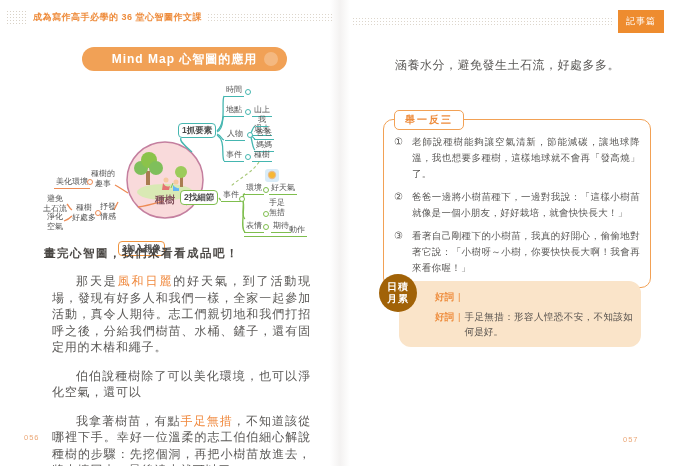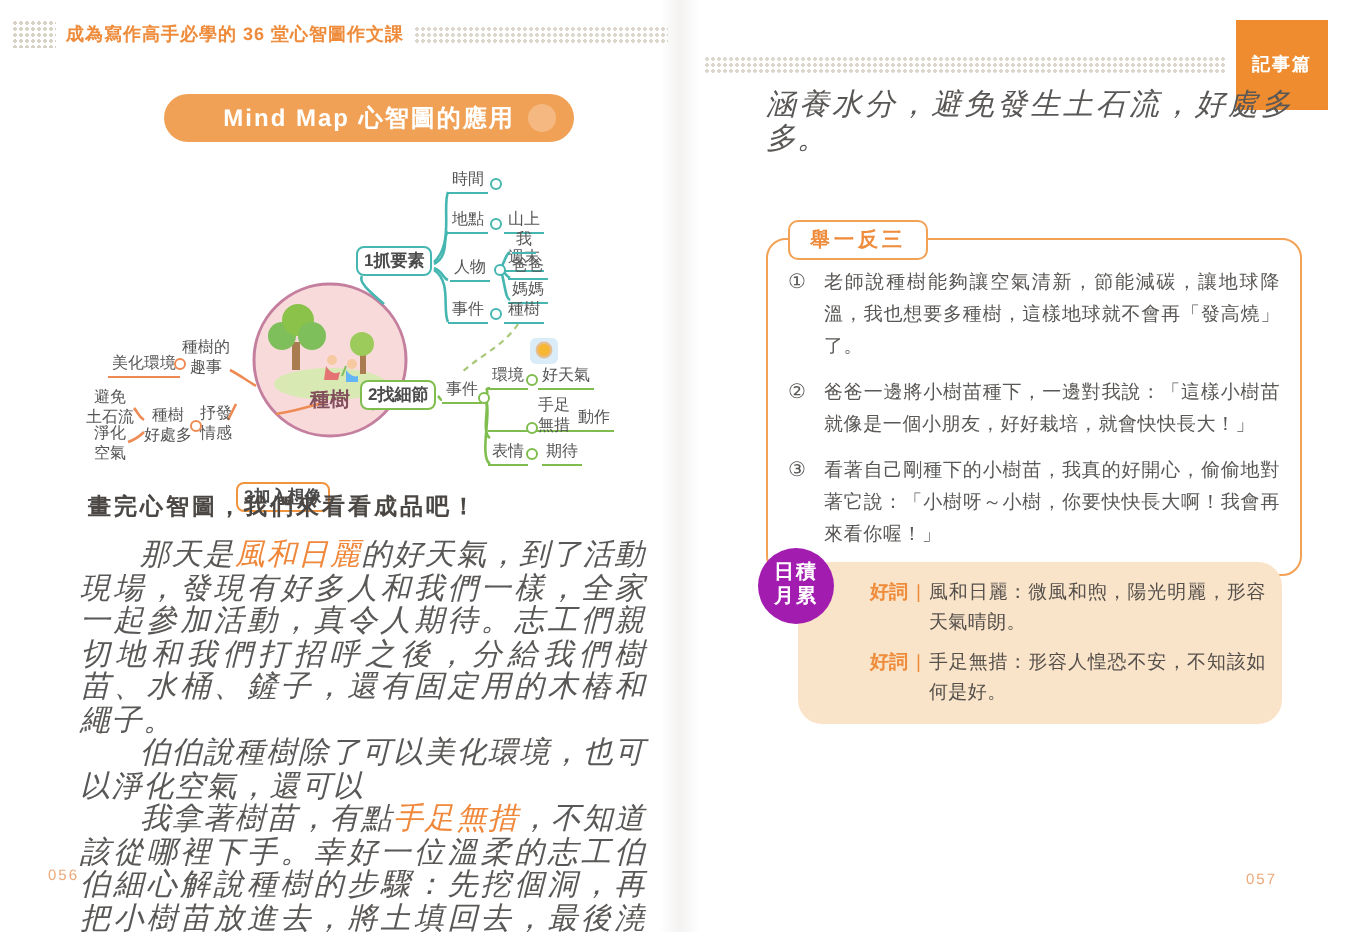--- a/index.html
+++ b/index.html
@@ -6,21 +6,21 @@
   .spread{position:relative;width:680px;height:466px;background:#ffffff;overflow:hidden;
           font-family:"Liberation Sans",sans-serif;color:#5a5856;}
   .gutter{position:absolute;left:330px;top:0;width:20px;height:466px;
           background:linear-gradient(90deg,rgba(0,0,0,0) 0%,rgba(110,90,80,0.08) 50%,rgba(0,0,0,0) 100%);}
   
   .hdr-l{position:absolute;left:6px;top:10px;width:328px;display:flex;align-items:center;gap:5px;}
   .hdr-r{position:absolute;left:352px;top:10px;width:312px;display:flex;align-items:center;gap:5px;}
   .dotblock{width:22px;height:14px;background-image:radial-gradient(#d8d1c6 0.8px,transparent 0.9px);background-size:3px 3px;}
   .dotline{flex:1;height:9px;background-image:radial-gradient(#ddd6cc 0.8px,transparent 0.9px);background-size:3px 3px;}
   .series{color:#EE8C3C;font-weight:bold;font-size:9px;letter-spacing:0.5px;white-space:nowrap;}
-  .tab{background:#EE8C2F;color:#fff;font-size:9px;font-weight:bold;padding:16px 8px;letter-spacing:1px;white-space:nowrap;}
+  .tab{background:#EE8C2F;color:#fff;font-size:9px;font-weight:normal;padding:5px 8px;letter-spacing:1px;white-space:nowrap;}
   
   .pill{position:absolute;left:82px;top:47px;width:205px;height:24px;background:#F1A156;border-radius:13px;
         color:#fff;font-weight:bold;font-size:12px;letter-spacing:1px;display:flex;align-items:center;justify-content:center;text-align:center;}
   .pill-dec{position:absolute;right:9px;top:5px;width:14px;height:14px;border-radius:50%;background:rgba(255,255,255,0.25);}
   
   .mm{position:absolute;left:28px;top:76px;width:302px;height:172px;font-size:8px;color:#555;}
   .mm svg{position:absolute;left:0;top:0;}
   .ml{position:absolute;white-space:nowrap;line-height:1.25;}
   .l2{display:block;text-align:center;line-height:1.2;}
   .u-t{border-bottom:1.4px solid #45B6B0;padding:1px 2px 1px;}
@@ -33,36 +33,36 @@
   .b-o{border:1.4px solid #F0943F;}
   .cdot{position:absolute;width:4px;height:4px;border-radius:50%;background:#fff;}
   .d-t{border:1px solid #45B6B0;} .d-g{border:1px solid #7FBE4E;} .d-o{border:1px solid #EE8B54;}
   .center-label{position:absolute;left:119px;top:117px;width:36px;text-align:center;font-size:10px;font-weight:bold;color:#82505C;}
   .sun{position:absolute;left:237px;top:93px;width:14px;height:13px;background:#D9ECF8;border-radius:3px;}
   .sun::after{content:'';position:absolute;left:4px;top:3px;width:6px;height:6px;border-radius:50%;
               background:#F7B733;box-shadow:0 0 0 1.2px rgba(240,150,60,0.55);}
   
   .art-l{position:absolute;left:40px;top:246px;width:283px;}
   .art-l h3{margin:0 0 9px 4px;font-size:11.5px;color:#4a4744;letter-spacing:1.5px;}
-  .art-l p,.art-r p{margin:0;font-size:15px;line-height:16.5px;letter-spacing:0.8px;text-align:justify;color:#5a5856;font-style:italic;}
+  .art-l p,.art-r p{margin:12px;font-size:12px;line-height:16.5px;letter-spacing:0.8px;text-align:justify;color:#5a5856;}
   .indent{text-indent:2em;}
   .hl{color:#F0883C;}
   
   .art-r{position:absolute;left:383px;top:45px;width:263px;}
   .art-r p{letter-spacing:0.5px;}
   
   .exbox{position:absolute;left:383px;top:119px;width:268px;border:1.5px solid #F2A155;border-radius:10px;
          box-sizing:border-box;padding:14px 10px 4px 10px;}
   .extab{position:absolute;left:10px;top:-10px;background:#fff;border:1.5px solid #F2A155;border-radius:5px;
          padding:2px 10px;color:#EE8C3C;font-weight:bold;font-size:10px;letter-spacing:2px;}
   .exitem{display:flex;gap:4px;margin-bottom:7px;}
   .exnum{flex:0 0 14px;font-size:10px;color:#5a5856;line-height:16px;}
   .extxt{flex:1;font-size:9.5px;line-height:16px;letter-spacing:0.3px;text-align:justify;color:#5a5856;}
   
-  .vbadge{position:absolute;left:379px;top:274px;width:38px;height:38px;border-radius:50%;background:#a21caf;
+  .vbadge{position:absolute;left:379px;top:274px;width:38px;height:38px;border-radius:50%;background:#a16207;
           color:#fff;font-weight:bold;font-size:10px;display:flex;flex-direction:column;align-items:center;justify-content:center;
           line-height:1.25;z-index:2;letter-spacing:1px;}
   .vbox{position:absolute;left:399px;top:281px;width:242px;box-sizing:border-box;background:#FAE4C9;border-radius:12px;
         padding:8px 8px 8px 36px;z-index:1;}
   .vrow{display:flex;align-items:flex-start;margin-bottom:5px;}
   .vrow:last-child{margin-bottom:0;}
   .vlabel{color:#EE8C3C;font-weight:bold;font-size:9.5px;white-space:nowrap;line-height:15px;}
   .vdiv{color:#EE8C3C;margin:0 4px;font-size:9.5px;line-height:15px;}
   .vtxt{flex:1;font-size:9.5px;line-height:15px;letter-spacing:0.2px;text-align:justify;color:#55504c;}
   
@@ -155,21 +155,21 @@
     <div class="cdot d-t" style="left:217px;top:33px;"></div>
     <div class="cdot d-t" style="left:219px;top:56px;"></div>
     <div class="cdot d-t" style="left:217px;top:78px;"></div>
 
     <div class="mbox b-g" style="left:152px;top:114px;">2找細節</div>
     <div class="ml u-g" style="left:193px;top:113px;">事件</div>
     <div class="cdot d-g" style="left:211px;top:120px;"></div>
     <div class="ml u-g" style="left:216px;top:106px;">環境</div>
     <div class="ml u-g" style="left:241px;top:106px;">好天氣</div>
     <div class="cdot d-g" style="left:235px;top:111px;"></div>
-    <div class="ml u-g" style="left:216px;top:127px;padding-left:45px;">動作</div>
+    <div class="ml u-g" style="left:216px;top:148px;padding-left:45px;">動作</div>
     <div class="ml" style="left:241px;top:122px;">
       <span class="l2">手足</span>
       <span class="l2">無措</span>
     </div>
     <div class="cdot d-g" style="left:235px;top:135px;"></div>
     <div class="ml u-g" style="left:216px;top:144px;">表情</div>
     <div class="ml u-g" style="left:243px;top:144px;">期待</div>
     <div class="cdot d-g" style="left:235px;top:148px;"></div>
     <div class="sun"></div>
 
@@ -227,21 +227,20 @@
   </div>
 
   <div class="vbadge">
     <span>日積</span>
     <span>月累</span>
   </div>
   <div class="vbox">
     <div class="vrow">
       <span class="vlabel">好詞</span>
       <span class="vdiv">|</span>
-      <span class="vtxt">風和日麗：微風和煦，陽光明麗，形容天氣晴朗。</span>
     </div>
     <div class="vrow">
       <span class="vlabel">好詞</span>
       <span class="vdiv">|</span>
       <span class="vtxt">手足無措：形容人惶恐不安，不知該如何是好。</span>
     </div>
   </div>
 
   <div class="pn pn-l">056</div>
   <div class="pn pn-r">057</div>

